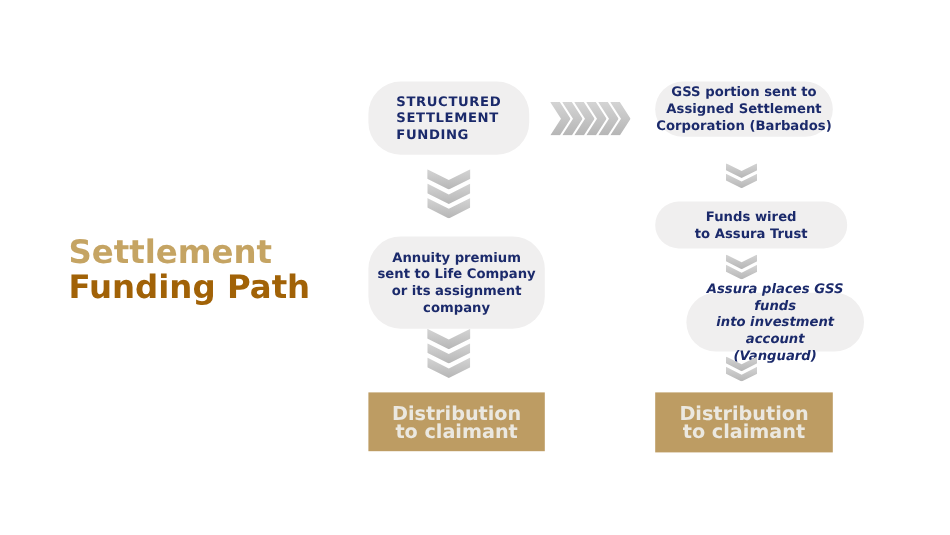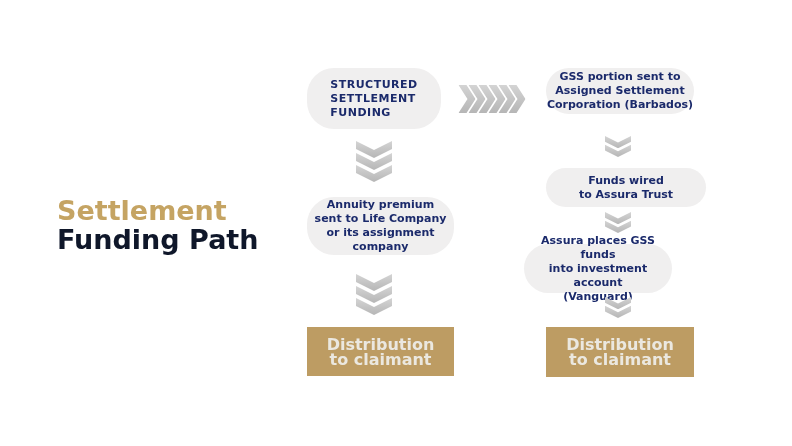--- a/index.html
+++ b/index.html
@@ -9,21 +9,21 @@
     height: 446px;
     background: #ffffff;
     overflow: hidden;
     font-family: "DejaVu Sans", "Liberation Sans", sans-serif;
   }
 
   
   .title { position: absolute; left: 57px; top: 196px; }
   .title-line { font-size: 27px; font-weight: bold; line-height: 29px; letter-spacing: 0px; }
   .title-line.gold { color: #C5A463; }
-  .title-line.navy { color: #0f172a; }
+  .title-line.navy { color: #a16207; }
 
   
   .box {
     position: absolute;
     display: flex;
     align-items: center;
     justify-content: center;
     box-sizing: border-box;
   }
   .box.gray { background: #F0EFEF; border-radius: 27px; }
@@ -37,30 +37,30 @@
     color: #1B2A6B;
   }
   .box-text.left-block { text-align: left; letter-spacing: 0.5px; }
   .box.gold .box-text { color: #EBE8E0; font-size: 16px; line-height: 15px; }
 
   .chev { position: absolute; }
 
   
   #box-m1 { left: 307px; top: 68px;  width: 134px; height: 61px; }
   #chev-m1 { left: 356px; top: 141px; }
-  #box-m2 { left: 307px; top: 197px; width: 147px; height: 58px; }
+  #box-m2 { left: 307px; top: 197px; width: 147px; height: 77px; }
   #chev-m2 { left: 356px; top: 274px; }
   #box-m3 { left: 307px; top: 327px; width: 147px; height: 49px; }
 
   
   #box-r1 { left: 546px; top: 68px;  width: 148px; height: 46px; }
   #chev-r1 { left: 605px; top: 136px; }
   #box-r2 { left: 546px; top: 168px; width: 160px; height: 39px; }
   #chev-r2 { left: 605px; top: 212px; }
-  #box-r3 { left: 524px; top: 244px; width: 148px; height: 49px; }
+  #box-r3 { left: 572px; top: 244px; width: 148px; height: 49px; font-style: italic; }
   #chev-r3 { left: 605px; top: 297px; }
   #box-r4 { left: 546px; top: 327px; width: 148px; height: 50px; }
 
   
   #chev-cross { left: 458px; top: 85px; }
 </style>
 </head>
 <body>
 
 <svg aria-hidden="true" style="position:absolute;width:0;height:0">

